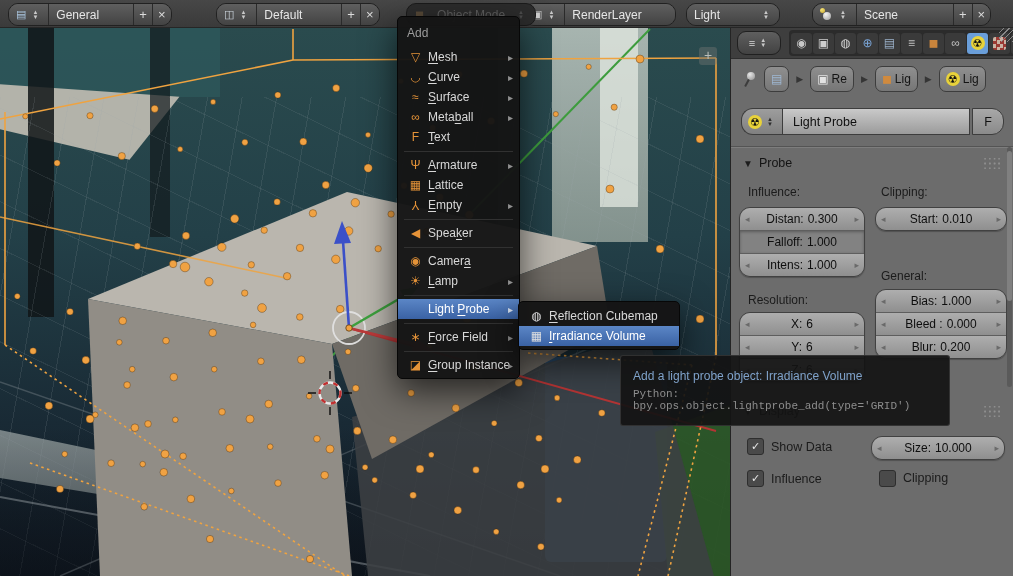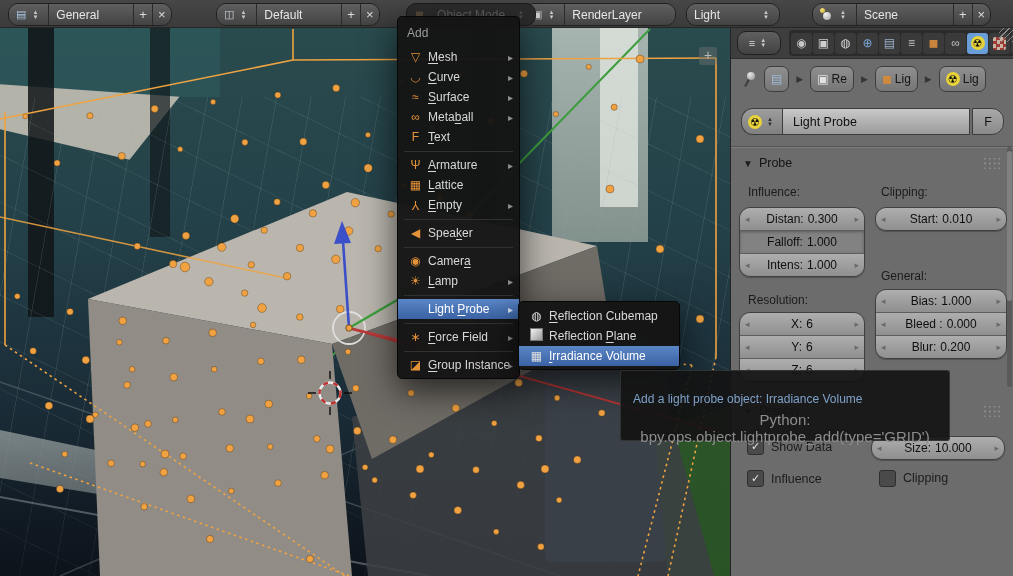--- a/index.html
+++ b/index.html
@@ -52,27 +52,27 @@
   .mi .lb u{text-decoration:underline;text-underline-offset:2px;}
   .mi .ar{position:absolute;right:6px;color:#8f8f8f;font-size:10px;}
   .mi.hl{background:linear-gradient(#5b86c6,#3a62a4);}
   .mi.hl .lb{color:#fff;}
   .mi.hl .ar{color:#d8e2f0;}
   .msep{height:1px;background:#313131;margin:4px 6px 3px 6px;}
   #lp-submenu{left:518px;top:301px;width:160px;padding-top:4px;}
   .plane-swatch{display:inline-block;width:11px;height:11px;border:1px solid #777;
                 background:linear-gradient(135deg,#f2f2f2,#9a9a9a);}
   
-  #tooltip{position:absolute;left:620px;top:370px;width:330px;height:71px;z-index:60;
+  #tooltip{position:absolute;left:620px;top:355px;width:330px;height:71px;z-index:60;
            background:rgba(19,19,19,.93);border:1px solid rgba(85,85,85,.45);border-radius:3px;
-           padding:21px 12px;box-sizing:border-box;color:#d5d5d5;}
+           padding:13px 12px;box-sizing:border-box;color:#d5d5d5;}
   #tooltip .t1{font-weight:bold;color:#f0f0f0;margin-bottom:5px;}
   #tooltip .t1 span{font-weight:normal;color:#7fa2ca;}
   #tooltip .t2{color:#d5d5d5;margin-bottom:5px;}
-  #tooltip .t3{font-family:Liberation Sans, sans-serif;font-size:15px;color:#8d8d8d;text-align:center;}
+  #tooltip .t3{font-family:Liberation Mono, monospace;font-size:11px;color:#8d8d8d;}
   
   #props{position:absolute;left:730px;top:27px;width:283px;height:549px;background:#6c6c6c;
          border-left:1px solid #242424;z-index:20;color:#181818;}
   .ptabs{position:absolute;left:0;top:0;right:0;height:31px;background:#3e3e3e;
          border-bottom:1px solid #2e2e2e;}
   .etype-btn{position:absolute;left:6px;top:4px;width:42px;height:22px;border:1px solid #202020;
              border-radius:9px;background:linear-gradient(#5f5f5f,#424242);display:flex;
              align-items:center;justify-content:center;color:#d8d8d8;font-size:11px;gap:2px;}
   .tabs-box{position:absolute;left:58px;top:3px;height:24px;display:flex;gap:1px;align-items:center;
             background:#2b2b2b;border-radius:4px;padding:1px 2px;}
@@ -618,24 +618,20 @@
         </div>
       </div>
   </div>
 
   <div class="menu" id="lp-submenu">
     <div id="submenu-items">
         <div class="mi">
           <span class="ic" style="color: rgb(224, 224, 224);">◍</span>
           <span class="lb"><u>R</u>eflection Cubemap</span>
         </div>
-        <div class="mi">
-          <span class="ic"><span class="plane-swatch"></span></span>
-          <span class="lb">Reflection <u>P</u>lane</span>
-        </div>
         <div class="mi hl">
           <span class="ic" style="color: rgb(224, 224, 224);">▦</span>
           <span class="lb"><u>I</u>rradiance Volume</span>
         </div>
       </div>
   </div>
 
   <div id="tooltip">
     <div class="t1"><span>Add a light probe object:</span> <span>Irradiance Volume</span></div>
     <div class="t3">Python: bpy.ops.object.lightprobe_add(type='GRID')</div>

